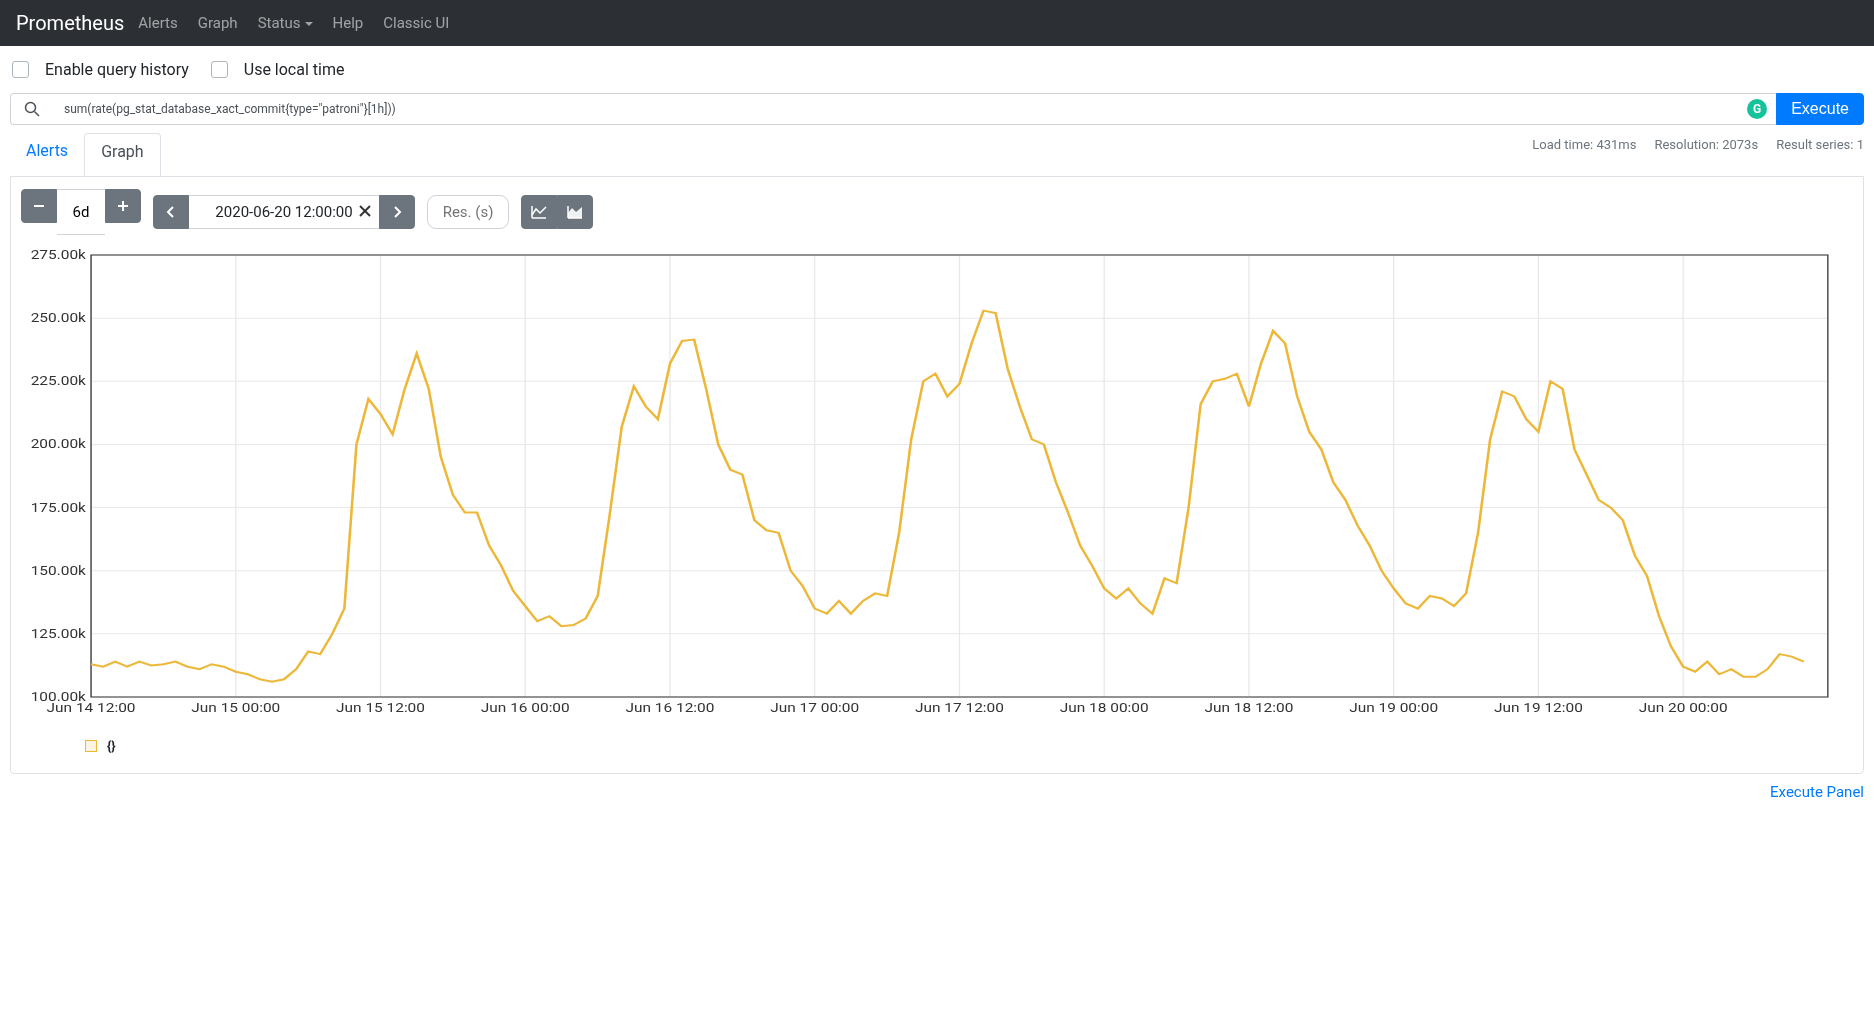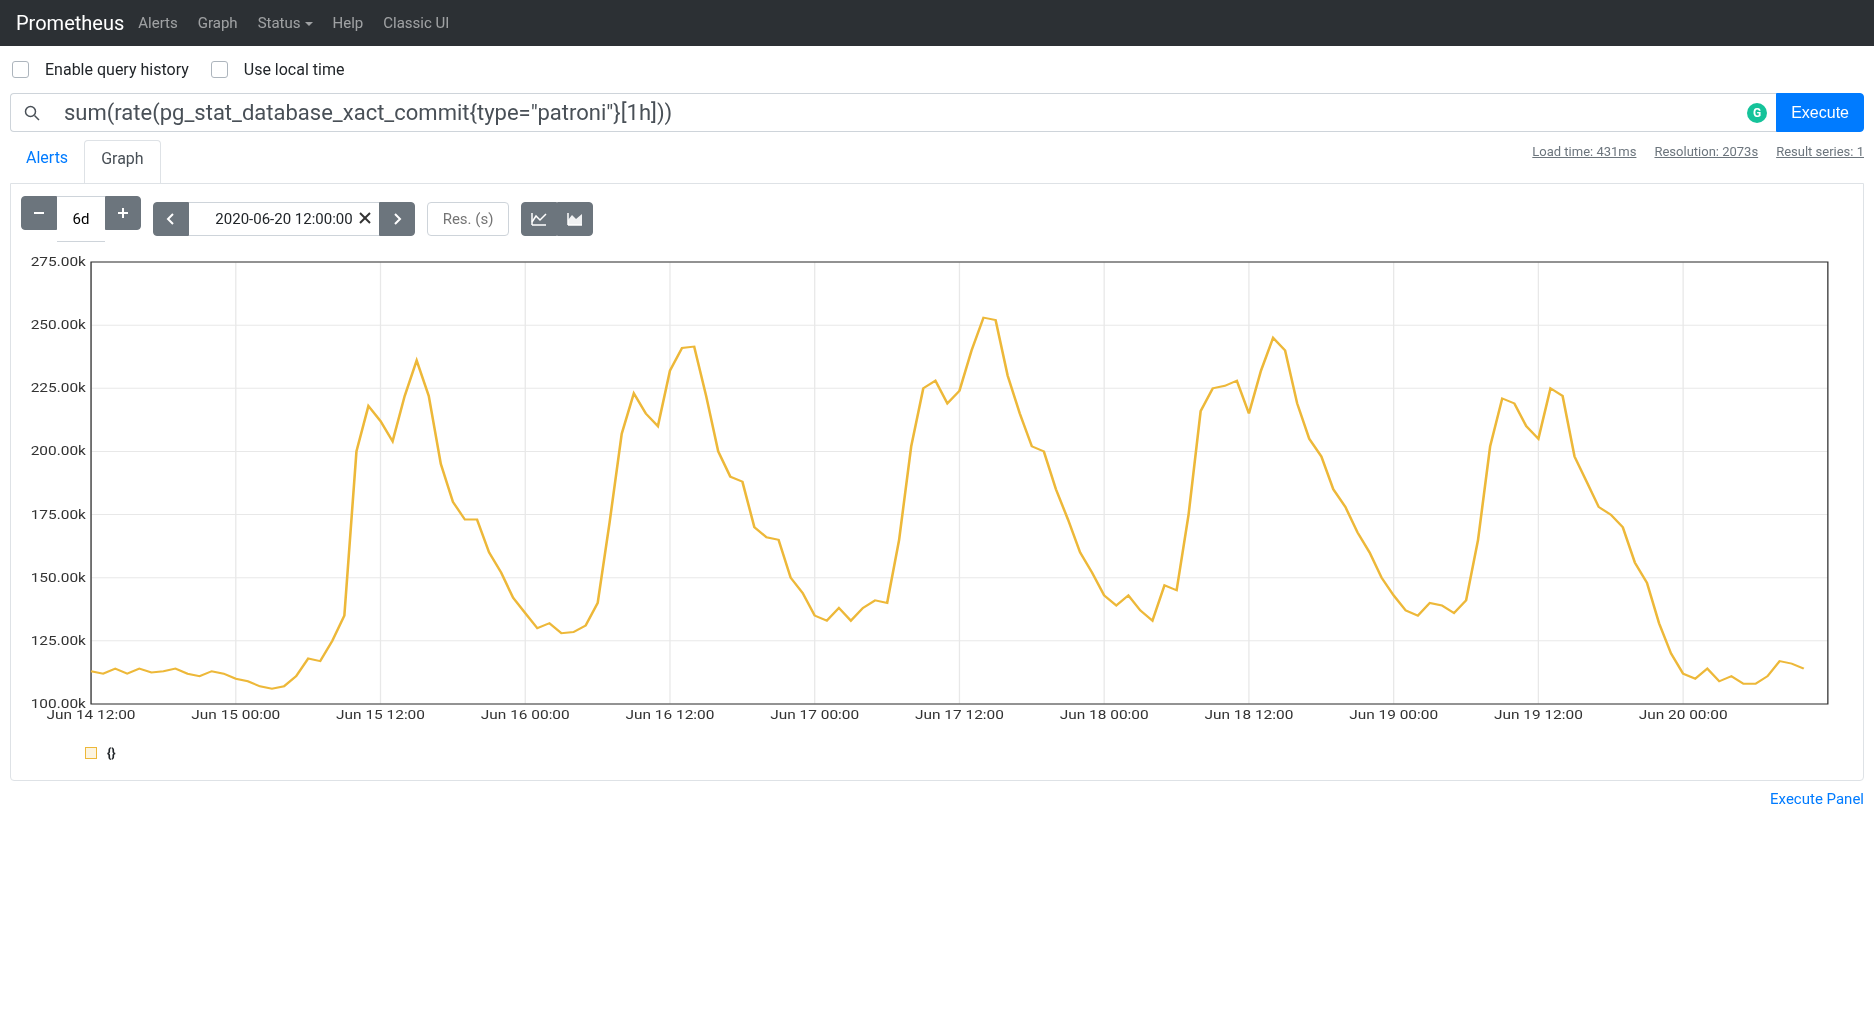--- a/index.html
+++ b/index.html
@@ -9,43 +9,43 @@
     .navbar-brand { color: #fff; font-size: 20px; text-decoration: none; margin-right: 4px; }
     .navbar-link { color: rgba(255,255,255,0.55); text-decoration: none; padding: 8px 10px; font-size: 15px; }
     .navbar-link-dd::after { content:""; display:inline-block; width:0;height:0;margin-left:4px;vertical-align:2px;border-top:4px solid;border-right:4px solid transparent;border-left:4px solid transparent;}
     
     .checkbox-row { display:flex; gap: 22px; padding: 14px 10px 14px 12px; align-items:center; }
     .checkbox-group { display:flex; align-items:center; gap:16px; font-size:16px; color:#212529;}
     .cbox { width:17px; height:17px; border:1px solid #adb5bd; border-radius:3px; }
     
     .query-bar { display:flex; margin: 0 10px 8px 10px; }
     .search-addon { width: 42px; border:1px solid #ced4da; border-right:none; border-radius:4px 0 0 4px; display:flex;align-items:center;justify-content:center;color:#495057; }
-    .expr-input { flex:1; border:1px solid #ced4da; border-left:none; border-right:none; padding:6px 12px; font-size:22px; color:#495057;}
+    .expr-input { flex:1; border:1px solid #ced4da; border-left:none; border-right:none; padding:6px 12px; font-size:12px; color:#495057;}
     .gram-badge { width:38px; border:1px solid #ced4da; border-left:none; border-right:none; display:flex;align-items:center;justify-content:center;}
     .gram-circ { width:20px;height:20px;border-radius:50%;background:#15c39a;color:#fff;display:flex;align-items:center;justify-content:center;font-weight:bold;font-size:12px;}
     .exec-btn { background:#007bff;color:#fff;border:1px solid #007bff;padding:6px 14px;font-size:16px;border-radius:0 4px 4px 0;cursor:pointer;}
     
     .meta-row { display:flex; justify-content:space-between; margin: 0 10px; height:44px;}
     .tabs { display:flex; }
     .tab { padding:8px 16px; font-size:16px; color:#007bff; border:1px solid transparent; cursor:pointer;}
     .tab.active { color:#495057; border:1px solid #dee2e6; border-bottom-color:#fff; border-radius:4px 4px 0 0;}
     .tab.inactive { border:none; }
-    .stats { display:flex; gap:18px; align-items:flex-start; padding-top:4px; font-size:13px; color:#6c757d;text-decoration:underline;}
+    .stats { display:flex; gap:18px; align-items:flex-start; padding-top:4px; font-size:13px; color:#6c757d;}
     
     .panel { border:1px solid #dee2e6; border-radius:0 0 4px 4px; margin: 0 10px; border-top:1px solid #dee2e6; position:relative; top:-1px;}
     
     .controls { display:flex; gap:12px; padding:12px 10px 8px 10px; align-items:center;}
     .btn-gray { background:#6c757d; color:#fff; border:1px solid #6c757d; height:34px; width:36px; display:flex;align-items:center;justify-content:center;border-radius:4px;cursor:pointer;}
     .range-inp { width:48px;height:46px;border:1px solid #ced4da;border-left:none;border-right:none;text-align:center;font-size:15px;}
     .igrp { display:flex; }
     .igrp .btn-gray:first-child { border-radius:4px 0 0 4px;}
     .igrp .btn-gray:last-child { border-radius:0 4px 4px 0;}
     .time-inp { width:190px;height:34px;border:1px solid #ced4da;border-left:none;border-right:none;text-align:center;font-size:15px; position:relative;}
     .time-inp .clr { position:absolute; right:8px; top:7px; cursor:pointer;}
-    .res-inp { width:82px;height:34px;border:1px solid #ced4da;border-radius:4px;text-align:center;font-size:15px;color:#6c757d;}
+    .res-inp { width:82px;height:34px;border:1px solid #ced4da;border-radius:9px;text-align:center;font-size:15px;color:#6c757d;}
     .chart-type-btn { background:#6c757d;color:#fff;border:1px solid #6c757d;height:34px;width:36px;display:flex;align-items:center;justify-content:center;cursor:pointer;}
     .chart-type-btn.first{border-radius:4px 0 0 4px;}
     .chart-type-btn.last{border-radius:0 4px 4px 0;}
     
     .chart-wrap { padding: 6px 30px 6px 8px; }
     .legend-row { padding: 10px 10px 20px 74px; display:flex;align-items:center;gap:10px;}
     .legend-sw { width:12px;height:12px;border:1px solid #edb839;background:rgba(237,184,57,.15);}
     .legend-lbl { font-size:13px;font-weight:bold; }
     
     .remove-link { text-align:right; padding: 8px 10px 0 0; font-size:15px;}

